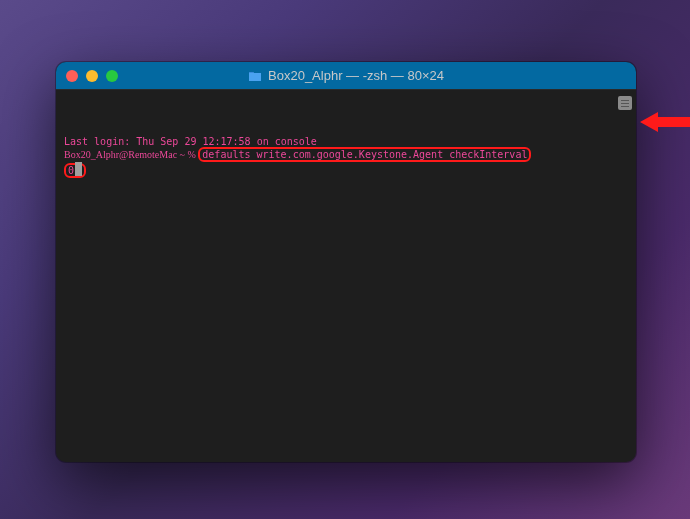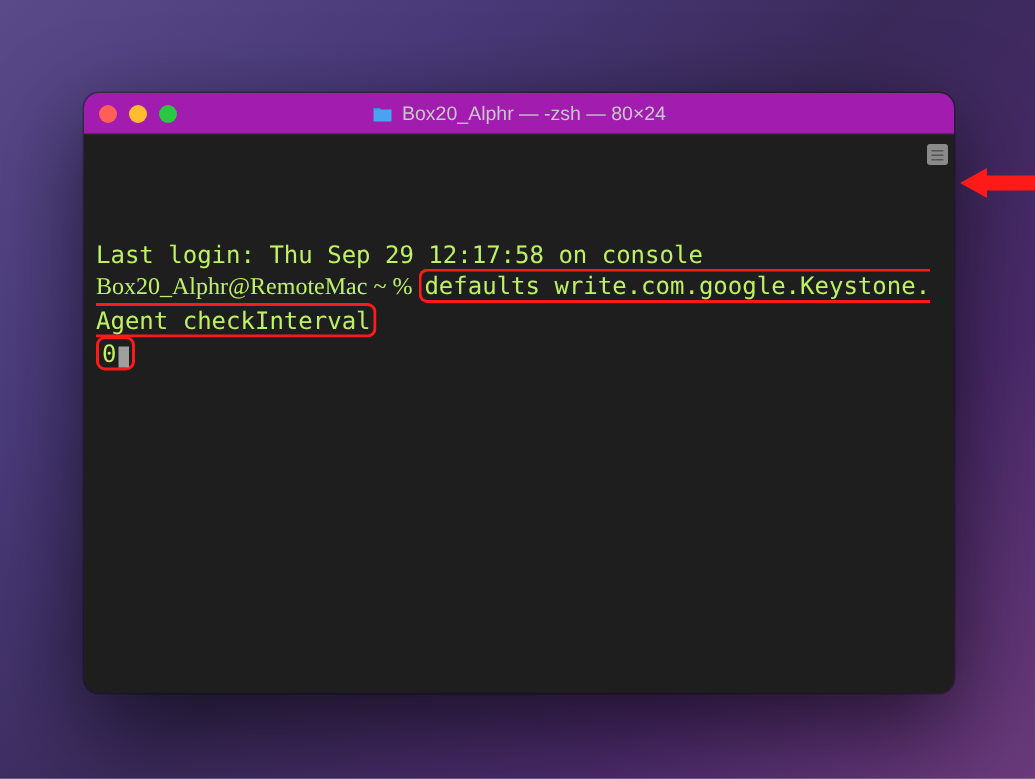--- a/index.html
+++ b/index.html
@@ -20,21 +20,21 @@
       width: 580px;
       height: 400px;
       background: #1e1e1e;
       border-radius: 10px;
       box-shadow: 0 20px 60px rgba(0,0,0,0.6), 0 0 0 1px rgba(0,0,0,0.3);
       overflow: hidden;
     }
 
     .title-bar {
       height: 28px;
-      background: #a21caf;
+      background: #0369a1;
       display: flex;
       align-items: center;
       padding: 0 10px;
       border-bottom: 1px solid #2a2a2a;
       position: relative;
     }
 
     .traffic-lights {
       display: flex;
       gap: 8px;
@@ -60,22 +60,22 @@
       color: #c8c8c8;
       font-family: -apple-system, BlinkMacSystemFont, "Helvetica Neue", sans-serif;
       font-size: 13px;
       font-weight: 500;
     }
 
     .folder-icon svg { display: block; }
 
     .terminal-body {
       padding: 4px 8px;
-      color: #bef264;
-      font-size: 16px;
+      color: #ec4899;
+      font-size: 10px;
       line-height: 1.35;
       white-space: pre-wrap;
       word-break: break-all;
       position: relative;
       height: calc(100% - 28px);
     }
 
     .scroll-indicator {
       position: absolute;
       right: 4px;

